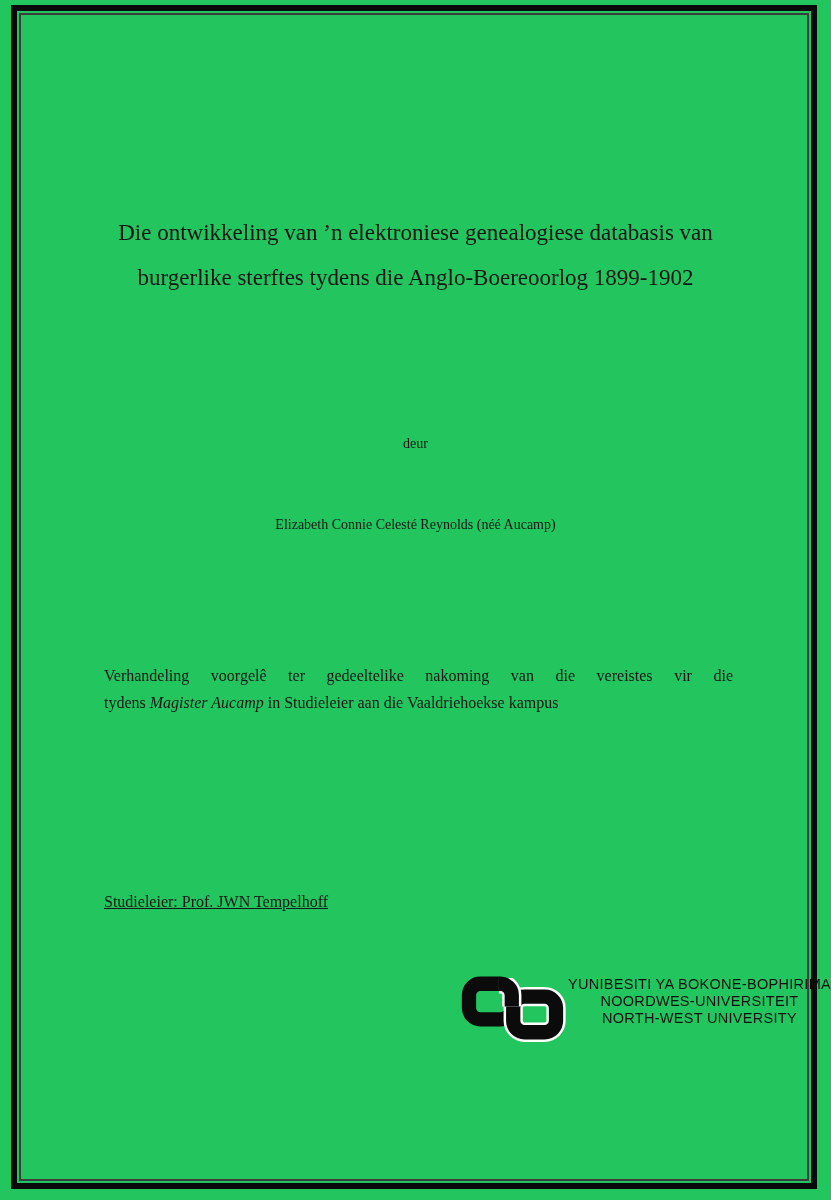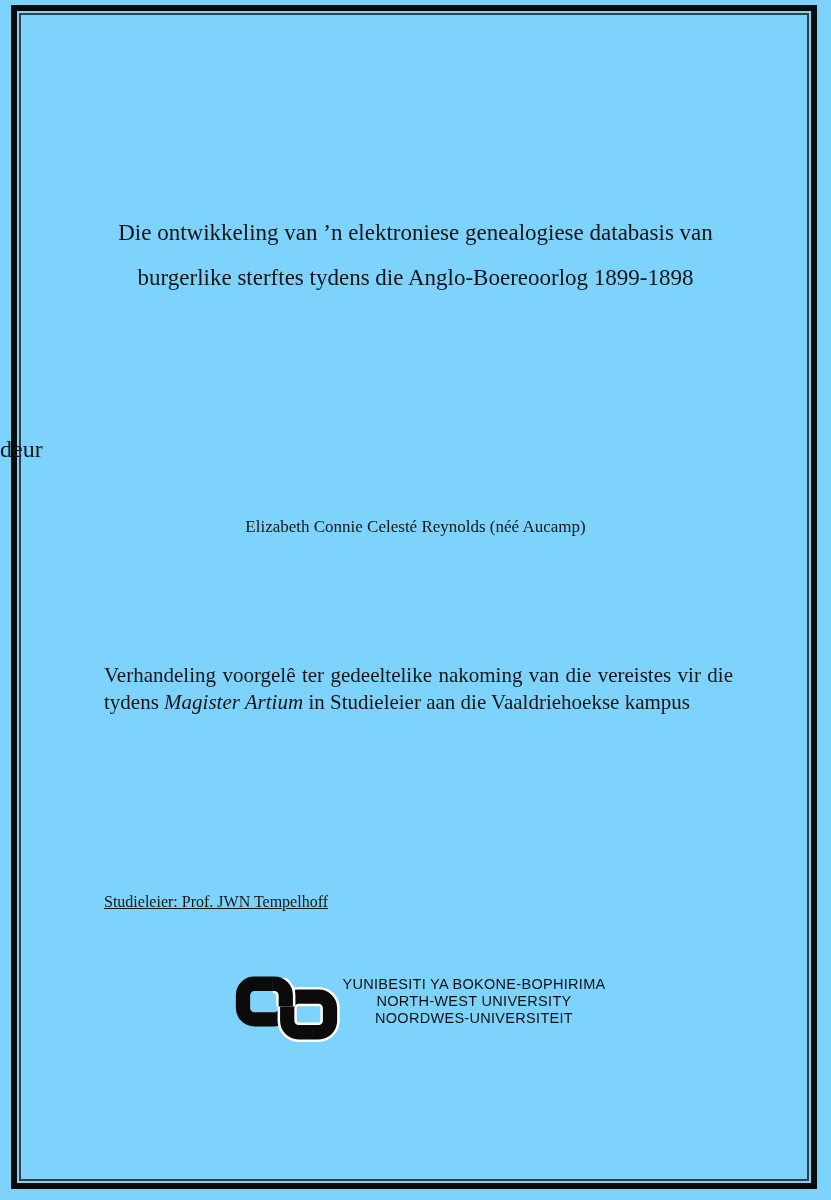--- a/index.html
+++ b/index.html
@@ -1,20 +1,20 @@
 <!DOCTYPE html>
 <html><head>
 <meta charset="utf-8">
 <style>
   html, body { margin: 0; padding: 0; background: #ffffff; }
   .page {
     position: relative;
     width: 831px;
     height: 1200px;
-    background: #7dd3fc;
+    background: #22c55e;
     overflow: hidden;
     font-family: "Liberation Serif", "DejaVu Serif", serif;
     color: #161616;
   }
   .frame-outer {
     position: absolute;
     top: 5px; left: 11px; right: 14px; bottom: 11px;
     border: 6px solid #0a0a0a;
   }
   .frame-inner {
@@ -26,52 +26,53 @@
     position: absolute;
     top: 210px; left: 40px; right: 40px;
     text-align: center;
     font-size: 23px;
     line-height: 45px;
     color: #141414;
   }
   .byline-label {
     position: absolute;
     top: 436px; left: 0; right: 0;
-    font-size: 24px;
+    text-align: center;
+    font-size: 14px;
   }
   .author-line {
     position: absolute;
     top: 517px; left: 0; right: 0;
     text-align: center;
-    font-size: 17px;
+    font-size: 14px;
   }
   .statement-block {
     position: absolute;
     top: 662px; left: 104px;
     width: 629px;
-    font-size: 21px;
+    font-size: 16px;
     line-height: 27px;
   }
   .statement-justified {
     text-align: justify;
     text-align-last: justify;
   }
   .italic { font-style: italic; }
   .supervisor-block {
     position: absolute;
     top: 888px; left: 104px;
     font-size: 16px;
     line-height: 27px;
     text-decoration: underline;
   }
   .logo-block {
     position: absolute;
     top: 970px; left: 8px; right: 0;
     display: flex;
-    justify-content: center;
+    justify-content: flex-end;
     align-items: center;
   }
   .logo-mark { display: block; width: 107px; height: 76px; }
   .logo-wordmark {
     font-family: "Liberation Sans", "DejaVu Sans", sans-serif;
     font-size: 14.5px;
     line-height: 17px;
     letter-spacing: 0.3px;
     color: #101010;
     text-align: center;
@@ -83,30 +84,30 @@
 <body>
 
 <div class="page">
 
   <div class="frame-outer">
     <div class="frame-inner"></div>
   </div>
 
   <div class="title-block">
     <div>Die ontwikkeling van ’n elektroniese genealogiese databasis van</div>
-    <div>burgerlike sterftes tydens die Anglo-Boereoorlog 1899-1898</div>
+    <div>burgerlike sterftes tydens die Anglo-Boereoorlog 1899-1902</div>
   </div>
 
   <div class="byline-label">deur</div>
 
   <div class="author-line">Elizabeth Connie Celesté Reynolds (néé Aucamp)</div>
 
   <div class="statement-block">
     <div class="statement-justified">Verhandeling voorgelê ter gedeeltelike nakoming van die vereistes vir die</div>
-    <div><span>tydens </span><span class="italic">Magister Artium</span><span> in Studieleier aan die Vaaldriehoekse kampus</span></div>
+    <div><span>tydens </span><span class="italic">Magister Aucamp</span><span> in Studieleier aan die Vaaldriehoekse kampus</span></div>
   </div>
 
   <div class="supervisor-block">
     <div>Studieleier: Prof. JWN Tempelhoff</div>
   </div>
 
   <div class="logo-block">
     <svg class="logo-mark" viewBox="0 0 150 100" xmlns="http://www.w3.org/2000/svg">
       <defs>
         <clipPath id="topCross">
@@ -119,18 +120,18 @@
       <rect x="76" y="34" width="60" height="50" rx="16" fill="none" stroke="#fdfdfd" stroke-width="27"></rect>
       <rect x="76" y="34" width="60" height="50" rx="16" fill="none" stroke="#0b0b0b" stroke-width="20"></rect>
 
       <g clip-path="url(#topCross)">
         <rect x="14" y="16" width="60" height="50" rx="16" fill="none" stroke="#fdfdfd" stroke-width="27"></rect>
         <rect x="14" y="16" width="60" height="50" rx="16" fill="none" stroke="#0b0b0b" stroke-width="20"></rect>
       </g>
     </svg>
     <div class="logo-wordmark">
       <div>YUNIBESITI YA BOKONE-BOPHIRIMA</div>
+      <div>NOORDWES-UNIVERSITEIT</div>
       <div>NORTH-WEST UNIVERSITY</div>
-      <div>NOORDWES-UNIVERSITEIT</div>
     </div>
   </div>
 
 </div>
 
 </body></html>

